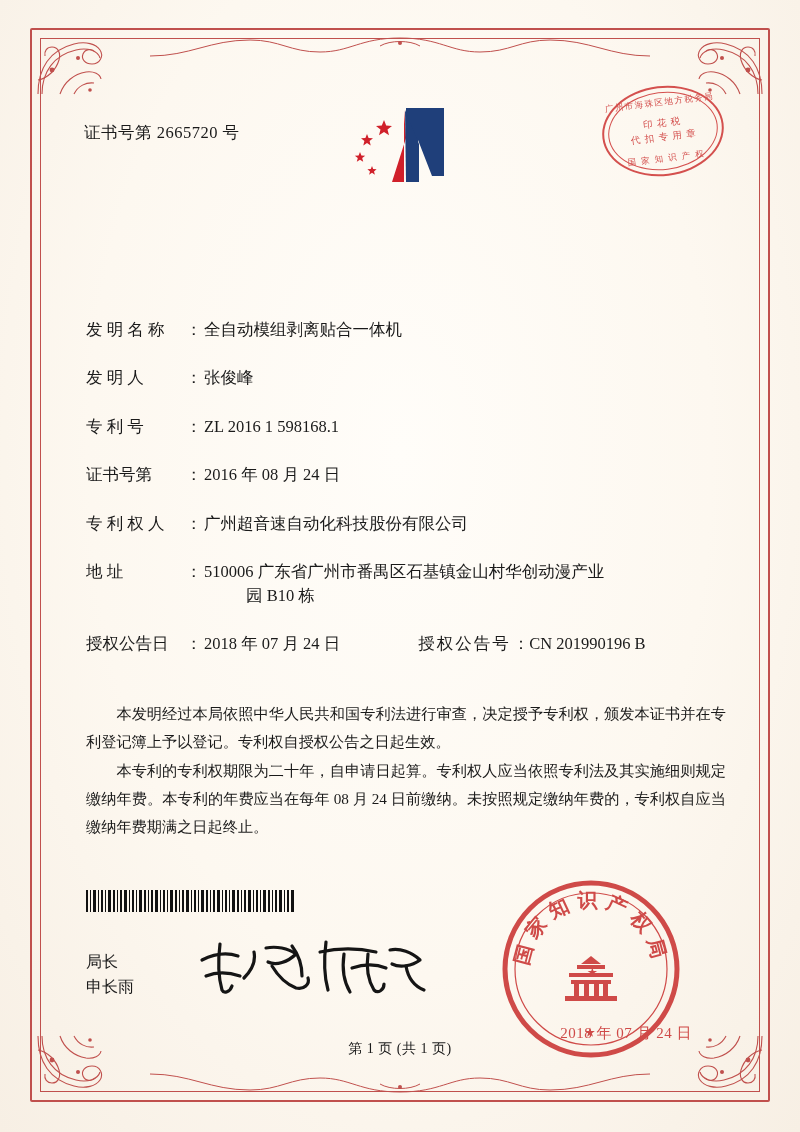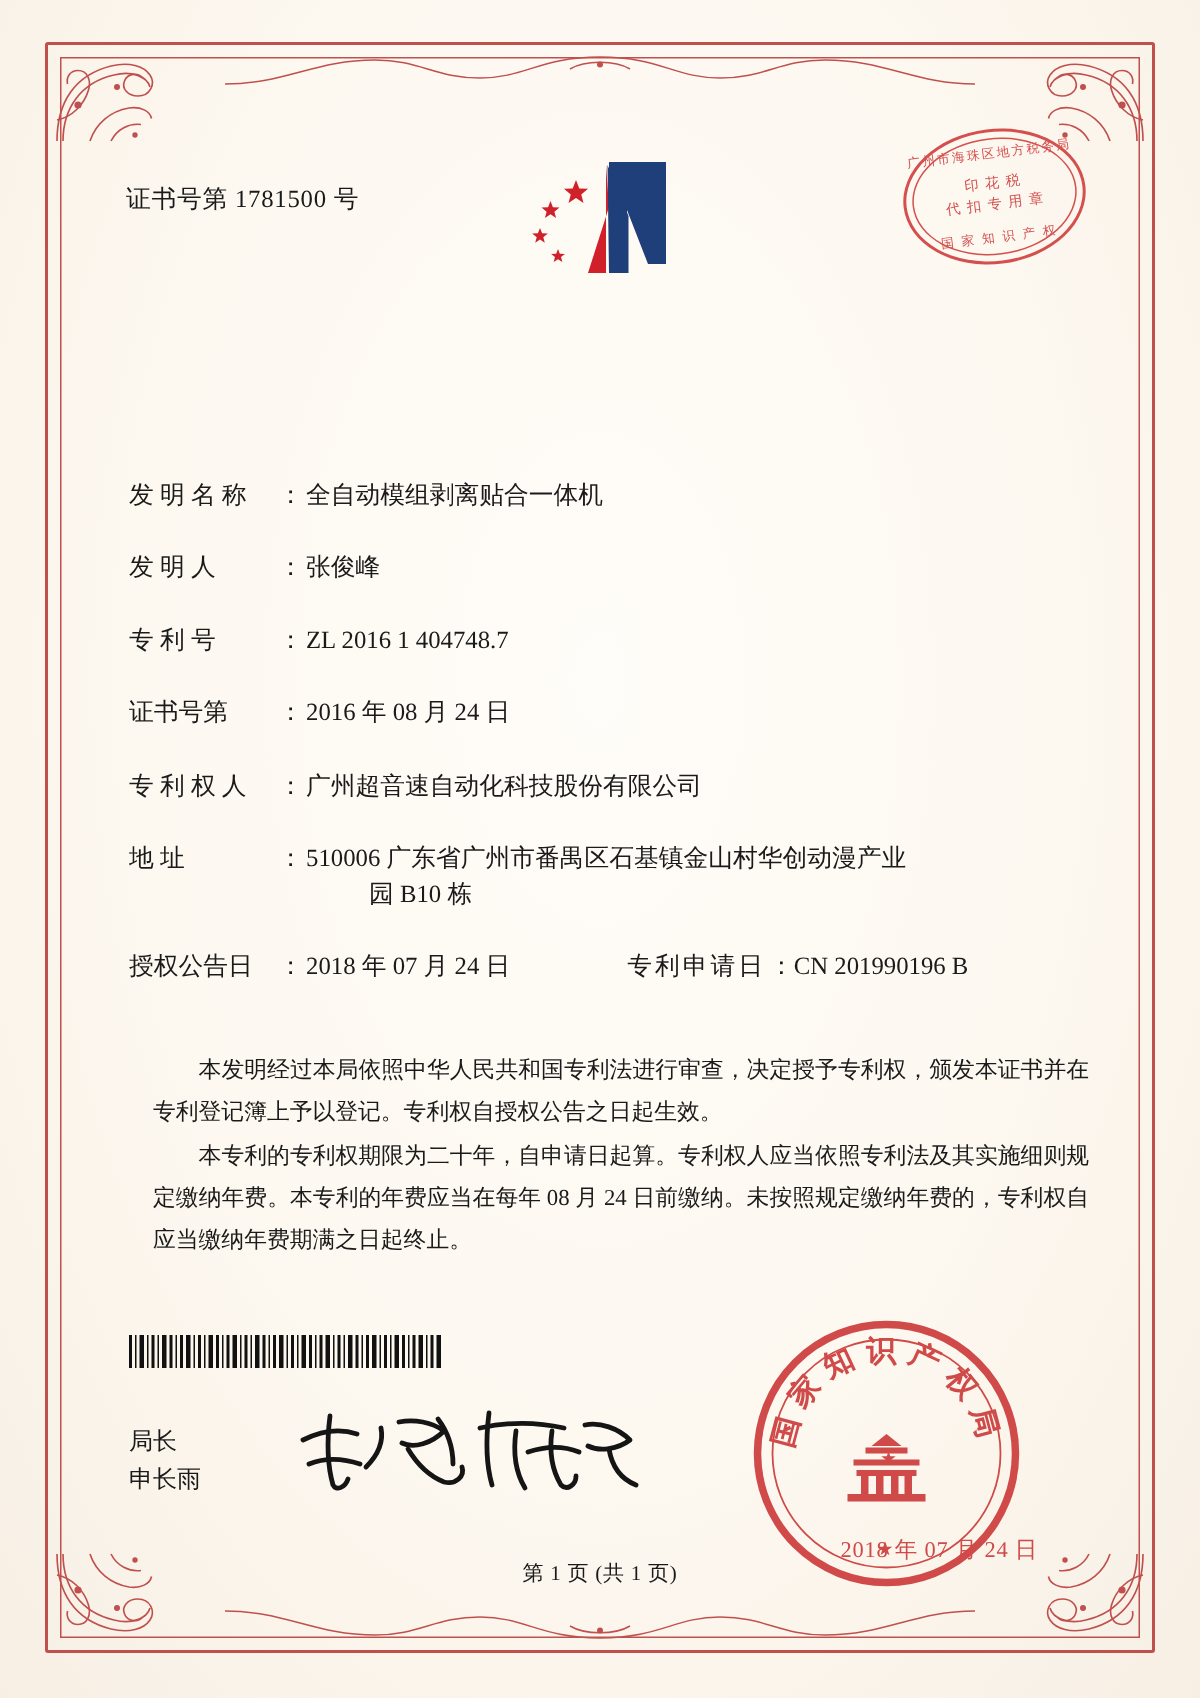--- a/index.html
+++ b/index.html
@@ -104,21 +104,21 @@
   .fvalue{flex:1;}
   .fvalue .l2{display:block;margin-left:42px;}
   .frow.double .fvalue{display:flex;}
   .frow.double .seg2{margin-left:78px;display:flex;}
   .frow.double .seg2 .lbl{letter-spacing:2px;margin-right:2px;}
 
   .body-text{
     position:absolute;left:24px;right:12px;top:640px;
     font-size:15.2px;line-height:1.82;text-align:justify;
   }
-  .body-text p{margin:0 0 2px 16px;text-indent:2em;}
+  .body-text p{margin:0 0 2px 0;text-indent:2em;}
 
   .barcode{
     position:absolute;left:24px;top:830px;height:22px;width:208px;
   }
   .barcode svg{width:100%;height:100%;display:block;}
 
   .director{
     position:absolute;left:24px;top:890px;font-size:16px;line-height:1.55;
   }
   .signature{
@@ -207,21 +207,21 @@
   <div class="edge-bottom">
     <svg viewBox="0 0 500 30" preserveAspectRatio="none" fill="none" stroke="currentColor" stroke-width="1">
       <path d="M0 26 C40 26 60 10 100 10 C130 10 140 22 170 22 C200 22 210 8 250 8 C290 8 300 22 330 22 C360 22 370 10 400 10 C440 10 460 26 500 26"></path>
       <path d="M230 16 C240 10 260 10 270 16"></path>
       <circle cx="250" cy="13" r="2" fill="currentColor" stroke="none"></circle>
     </svg>
   </div>
 
   <div class="content">
 
-    <div class="cert-no">证书号第 1781500 号</div>
+    <div class="cert-no">证书号第 2665720 号</div>
 
     <div class="logo">
       <svg viewBox="0 0 160 96">
         <path d="M86 10 L86 84 L98 84 L98 42 L112 78 L124 78 L124 10 Z" fill="#1f3f7a"></path>
         <path d="M84 12 L84 84 L72 84 L86 40 Z" fill="#d0202a"></path>
         <path d="M84 14 L98 40 L98 84 L86 84 Z" fill="#1f3f7a" opacity="0"></path>
         <path d="M85 12 L99 46 L99 84 L86 84 Z" fill="#1f3f7a"></path>
         <g fill="#d0202a">
           <polygon points="64,22 66.2,27.6 72,27.9 67.5,31.6 69,37.3 64,34 59,37.3 60.5,31.6 56,27.9 61.8,27.6"></polygon>
           <polygon points="47,36 48.6,40.1 53,40.3 49.6,43.1 50.7,47.4 47,44.9 43.3,47.4 44.4,43.1 41,40.3 45.4,40.1"></polygon>
@@ -258,21 +258,21 @@
             <span class="fcolon">：</span>
         </div>
         <div class="fvalue">张俊峰</div>
       </div>
 
       <div class="frow">
         <div class="flabel">
           <span>专 利 号</span>
             <span class="fcolon">：</span>
         </div>
-        <div class="fvalue">ZL 2016 1 404748.7</div>
+        <div class="fvalue">ZL 2016 1 598168.1</div>
       </div>
 
       <div class="frow">
         <div class="flabel">
           <span>证书号第</span>
             <span class="fcolon">：</span>
         </div>
         <div class="fvalue">2016 年 08 月 24 日</div>
       </div>
 
@@ -296,21 +296,21 @@
       </div>
 
       <div class="frow double">
         <div class="flabel">
           <span>授权公告日</span>
             <span class="fcolon">：</span>
         </div>
         <div class="fvalue">
           <span>2018 年 07 月 24 日</span>
           <span class="seg2">
-            <span class="lbl">专利申请日</span>
+            <span class="lbl">授权公告号</span>
               <span>：</span>
             <span>CN 201990196 B</span>
           </span>
         </div>
       </div>
     </div>
 
     <div class="body-text">
       <p>本发明经过本局依照中华人民共和国专利法进行审查，决定授予专利权，颁发本证书并在专利登记簿上予以登记。专利权自授权公告之日起生效。</p>
       <p>本专利的专利权期限为二十年，自申请日起算。专利权人应当依照专利法及其实施细则规定缴纳年费。本专利的年费应当在每年 08 月 24 日前缴纳。未按照规定缴纳年费的，专利权自应当缴纳年费期满之日起终止。</p>

